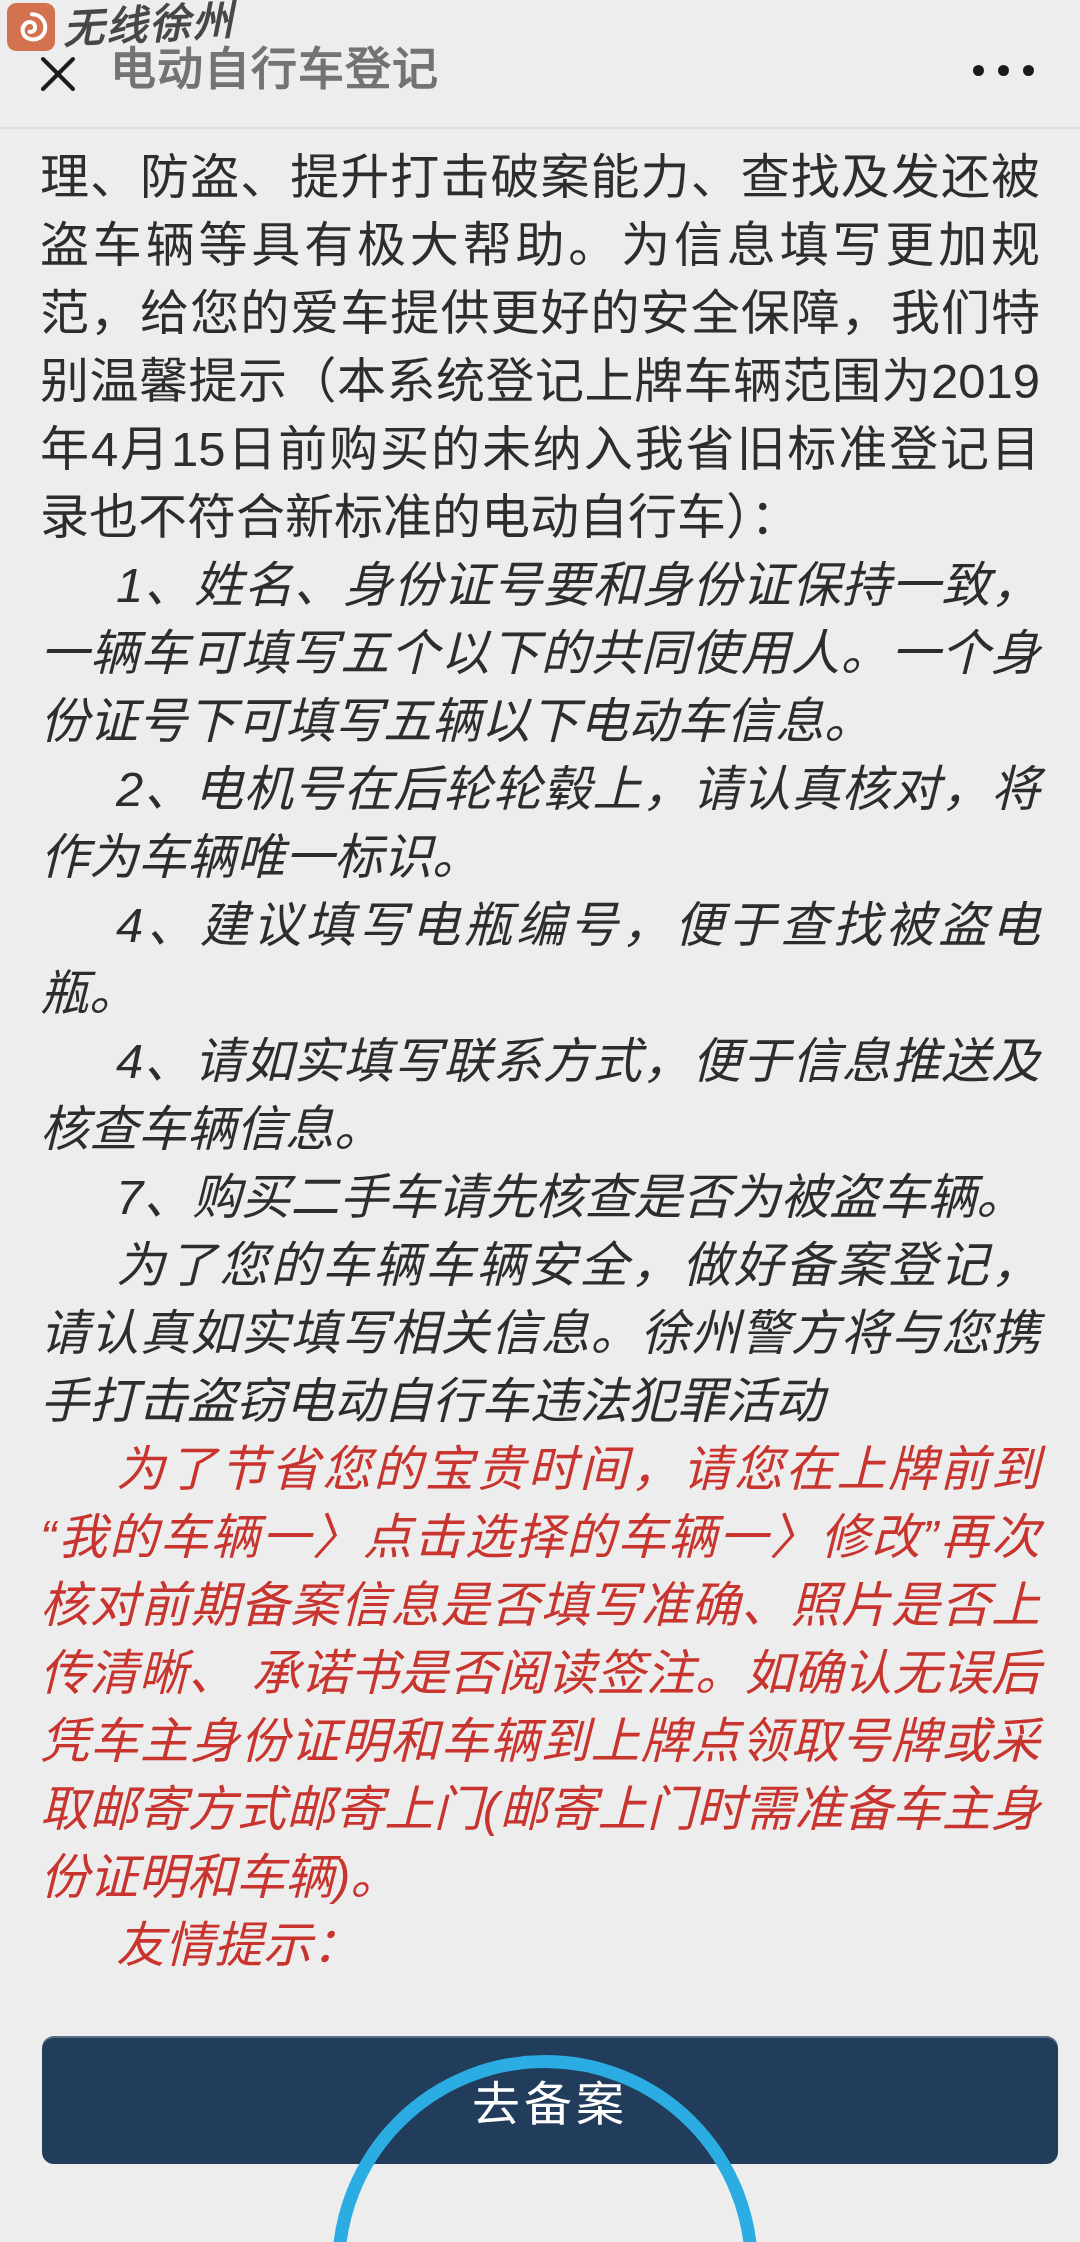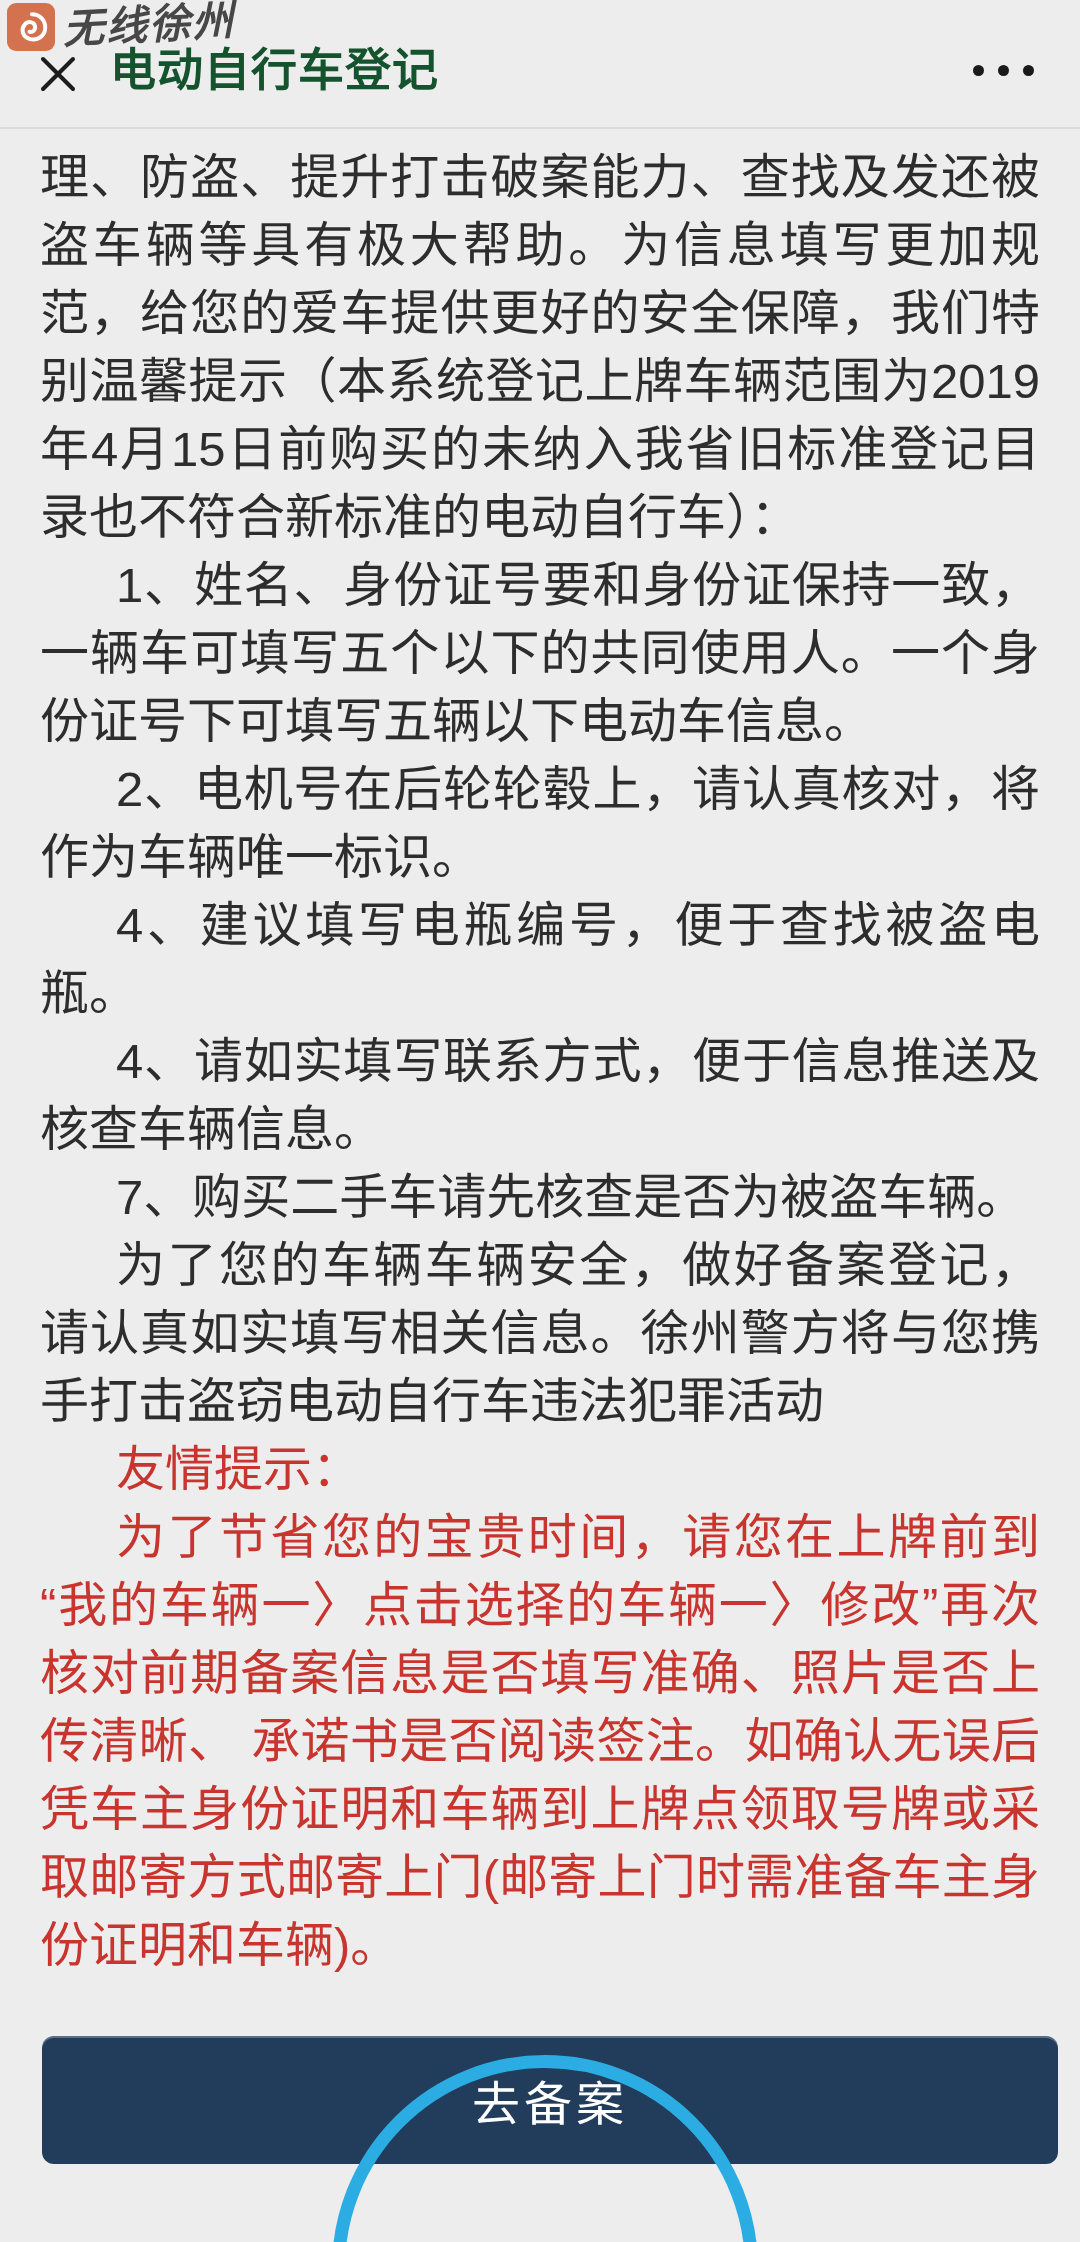--- a/index.html
+++ b/index.html
@@ -51,41 +51,42 @@
     border-bottom:2px solid #dcdcdc;
   }
   .close-btn{
     width:40px;height:40px;margin-top:20px;
     background:none;border:none;padding:0;cursor:pointer;
     display:flex;align-items:center;justify-content:center;
   }
   .close-btn svg{display:block;}
   .page-title{
     margin:20px 0 16px 32px;
-    font-size:46px;font-weight:bold;color:#14532d;
+    font-size:46px;font-weight:bold;color:#737373;
     letter-spacing:1px;
+    font-family:Liberation Mono, monospace;
   }
   .more-btn{
     margin-left:auto;margin-top:14px;
     background:none;border:none;padding:6px 2px;cursor:pointer;
     display:flex;gap:14px;align-items:center;
   }
   .more-btn i{
     width:11px;height:11px;border-radius:50%;
     background:#1a1a1a;display:block;
   }
 
   
   .content{
     padding:14px 40px 0 40px;
     font-size:49px;line-height:68px;
     text-align:justify;
   }
   .content p{margin:0;}
-  .indent{text-indent:76px;}
+  .indent{text-indent:76px;font-style:italic;}
   .red{color:var(--tip-red);}
 
   
   .register-btn{
     display:block;
     margin:57px 24px 0 42px;
     width:1016px;height:128px;
     background:var(--button-navy);
     border:none;border-radius:12px;
     color:#ffffff;font-size:48px;
@@ -140,21 +141,21 @@
   <div class="content">
     <p>理、防盗、提升打击破案能力、查找及发还被盗车辆等具有极大帮助。为信息填写更加规范，给您的爱车提供更好的安全保障，我们特别温馨提示（本系统登记上牌车辆范围为2019年4月15日前购买的未纳入我省旧标准登记目录也不符合新标准的电动自行车）：</p>
     <div>
         <p class="indent">1、姓名、身份证号要和身份证保持一致，一辆车可填写五个以下的共同使用人。一个身份证号下可填写五辆以下电动车信息。</p>
         <p class="indent">2、电机号在后轮轮毂上，请认真核对，将作为车辆唯一标识。</p>
         <p class="indent">4、建议填写电瓶编号，便于查找被盗电瓶。</p>
         <p class="indent">4、请如实填写联系方式，便于信息推送及核查车辆信息。</p>
         <p class="indent">7、购买二手车请先核查是否为被盗车辆。</p>
       </div>
     <p class="indent">为了您的车辆车辆安全，做好备案登记，请认真如实填写相关信息。徐州警方将与您携手打击盗窃电动自行车违法犯罪活动</p>
+    <p class="indent red">为了节省您的宝贵时间，请您在上牌前到“我的车辆一〉点击选择的车辆一〉修改”再次核对前期备案信息是否填写准确、照片是否上传清晰、 承诺书是否阅读签注。如确认无误后凭车主身份证明和车辆到上牌点领取号牌或采取邮寄方式邮寄上门(邮寄上门时需准备车主身份证明和车辆)。</p>
     <p class="indent red">友情提示：</p>
-    <p class="indent red">为了节省您的宝贵时间，请您在上牌前到“我的车辆一〉点击选择的车辆一〉修改”再次核对前期备案信息是否填写准确、照片是否上传清晰、 承诺书是否阅读签注。如确认无误后凭车主身份证明和车辆到上牌点领取号牌或采取邮寄方式邮寄上门(邮寄上门时需准备车主身份证明和车辆)。</p>
   </div>
 
   <button class="register-btn">去备案</button>
 
   <div class="circle-annotation"></div>
 
 </div>
 
 </body></html>

